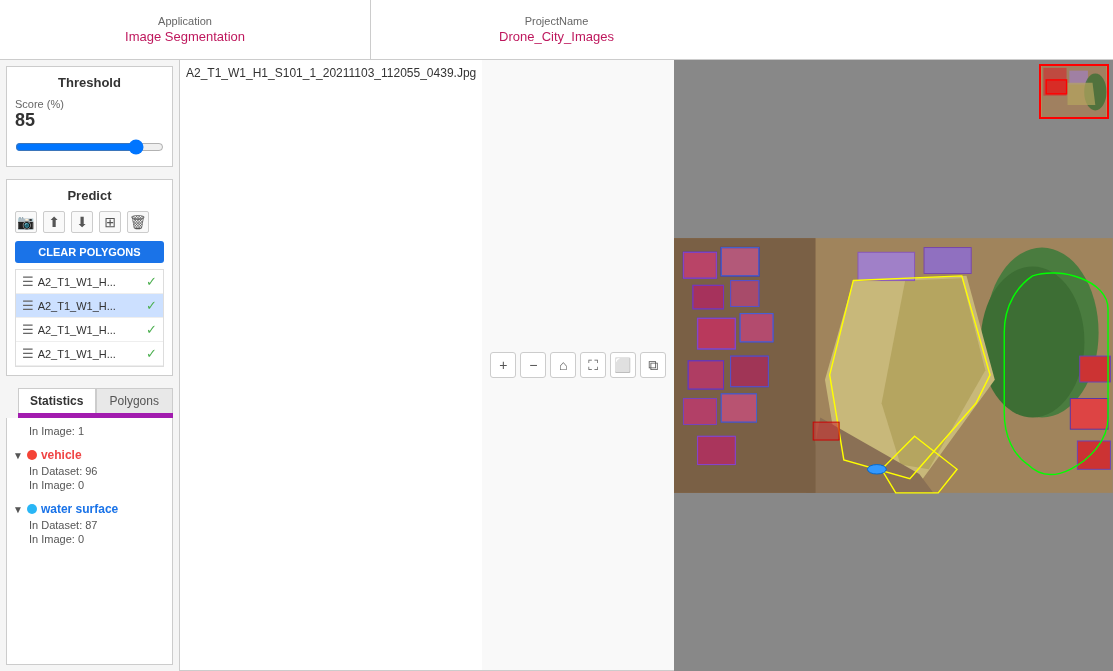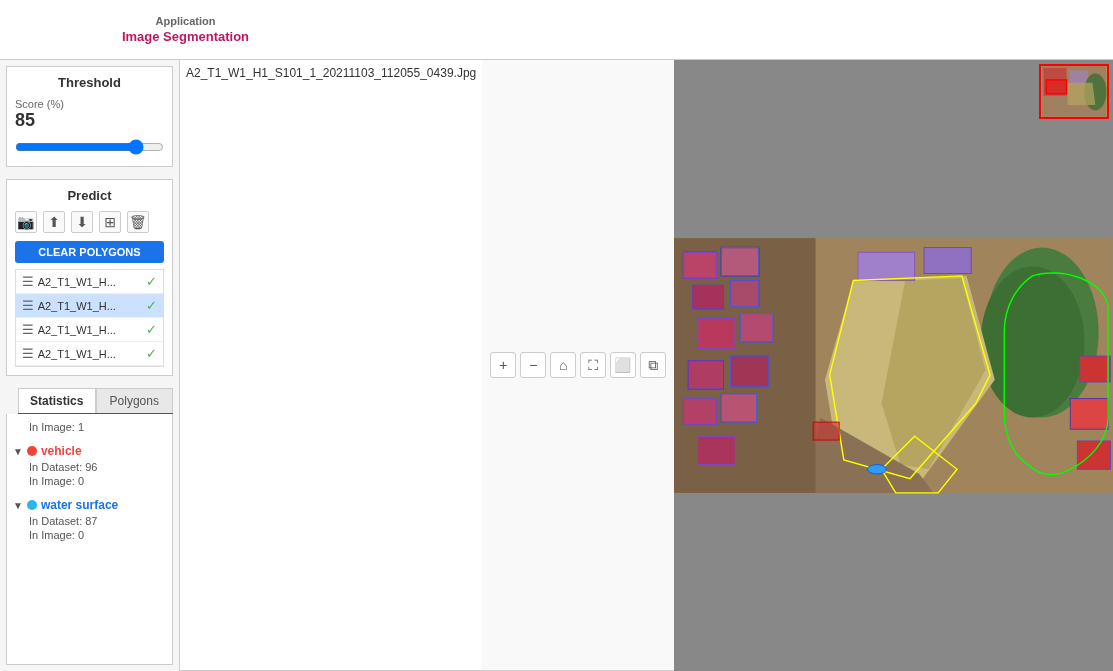--- a/index.html
+++ b/index.html
@@ -4,21 +4,20 @@
   <style>
     * { box-sizing: border-box; margin: 0; padding: 0; }
     body { font-family: Arial, sans-serif; font-size: 12px; background: #f0f0f0; width: 1113px; height: 671px; overflow: hidden; }
 
     .top-bar {
       display: grid;
       grid-template-columns: 1fr 1fr 1fr;
       background: white;
       border-bottom: 1px solid #ccc;
       height: 60px;
-      font-weight: bold;
     }
     .top-bar-cell {
       display: flex;
       flex-direction: column;
       align-items: center;
       justify-content: center;
       border-right: 1px solid #ccc;
       padding: 4px;
     }
     .top-bar-cell:last-child { border-right: none; }
@@ -118,21 +117,21 @@
       font-size: 11px;
       color: #333;
     }
     .file-item.active { background: #cce0ff; }
     .file-item-icon { margin-right: 4px; color: #666; font-size: 13px; }
     .file-item-name { flex: 1; overflow: hidden; text-overflow: ellipsis; white-space: nowrap; }
     .file-item-check { color: #4caf50; margin-left: 4px; font-size: 13px; }
 
     .tabs-bar {
       display: flex;
-      border-bottom: 1px solid #a21caf;
+      border-bottom: 5px solid #a21caf;
       margin: 6px 6px 0 18px;
     }
     .tab-btn {
       flex: 1;
       padding: 5px;
       text-align: center;
       font-size: 12px;
       cursor: pointer;
       background: #e8e8e8;
       border: 1px solid #ccc;
@@ -240,20 +239,24 @@
       position: relative;
     }
   </style>
 </head>
 <body>
 
 <div class="top-bar">
   <div class="top-bar-cell">
     <span class="top-bar-label">Application</span>
     <span class="top-bar-value">Image Segmentation</span>
+  </div>
+  <div class="top-bar-cell">
+    <span class="top-bar-label">ProjectName</span>
+    <span class="top-bar-value">Drone_City_Images</span>
   </div>
 </div>
 
 <div class="main-content">
 
   <div class="left-panel">
 
     <div class="threshold-section">
       <div class="section-title">Threshold</div>
       <div class="score-label">Score (%)</div>

